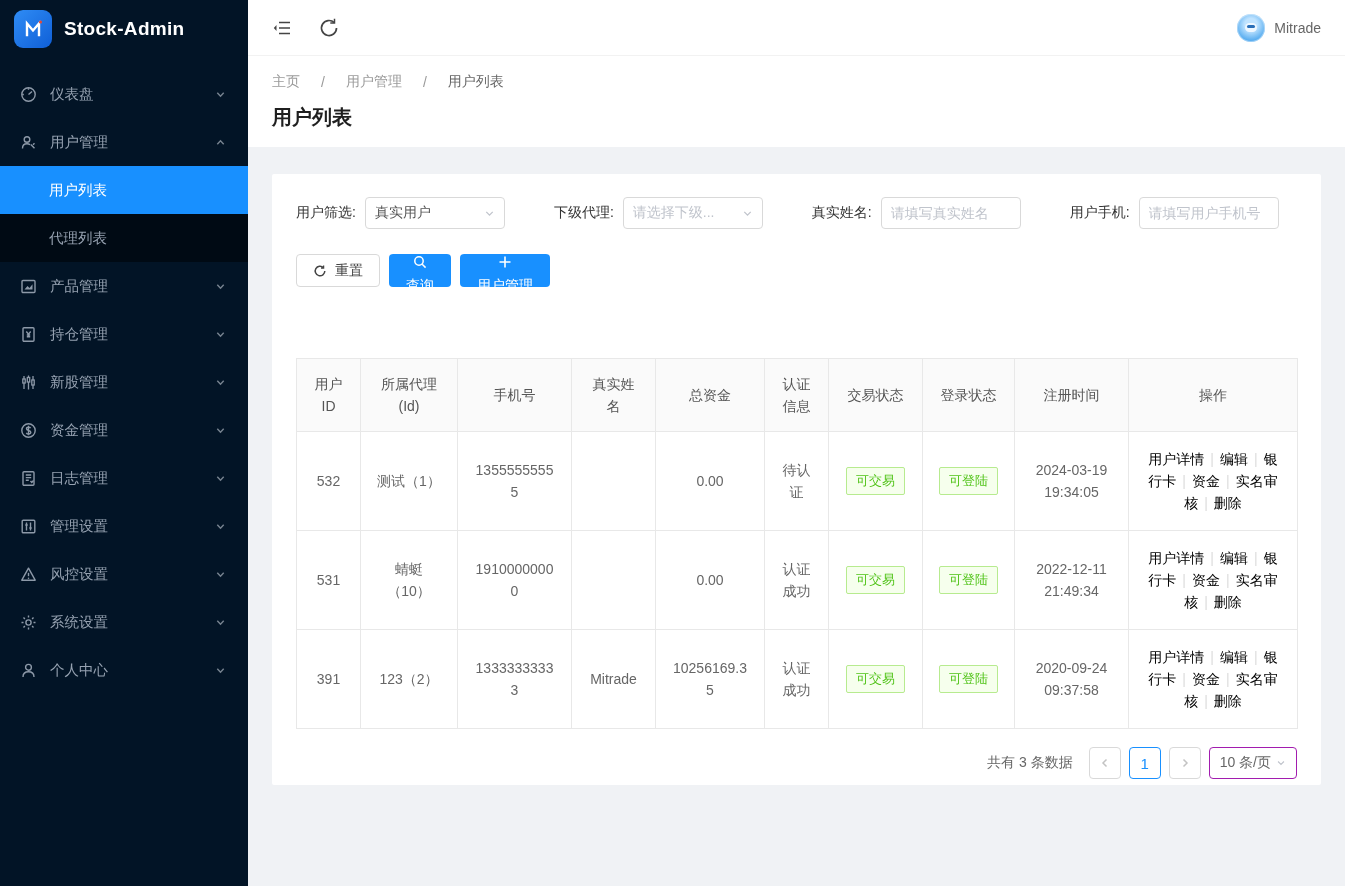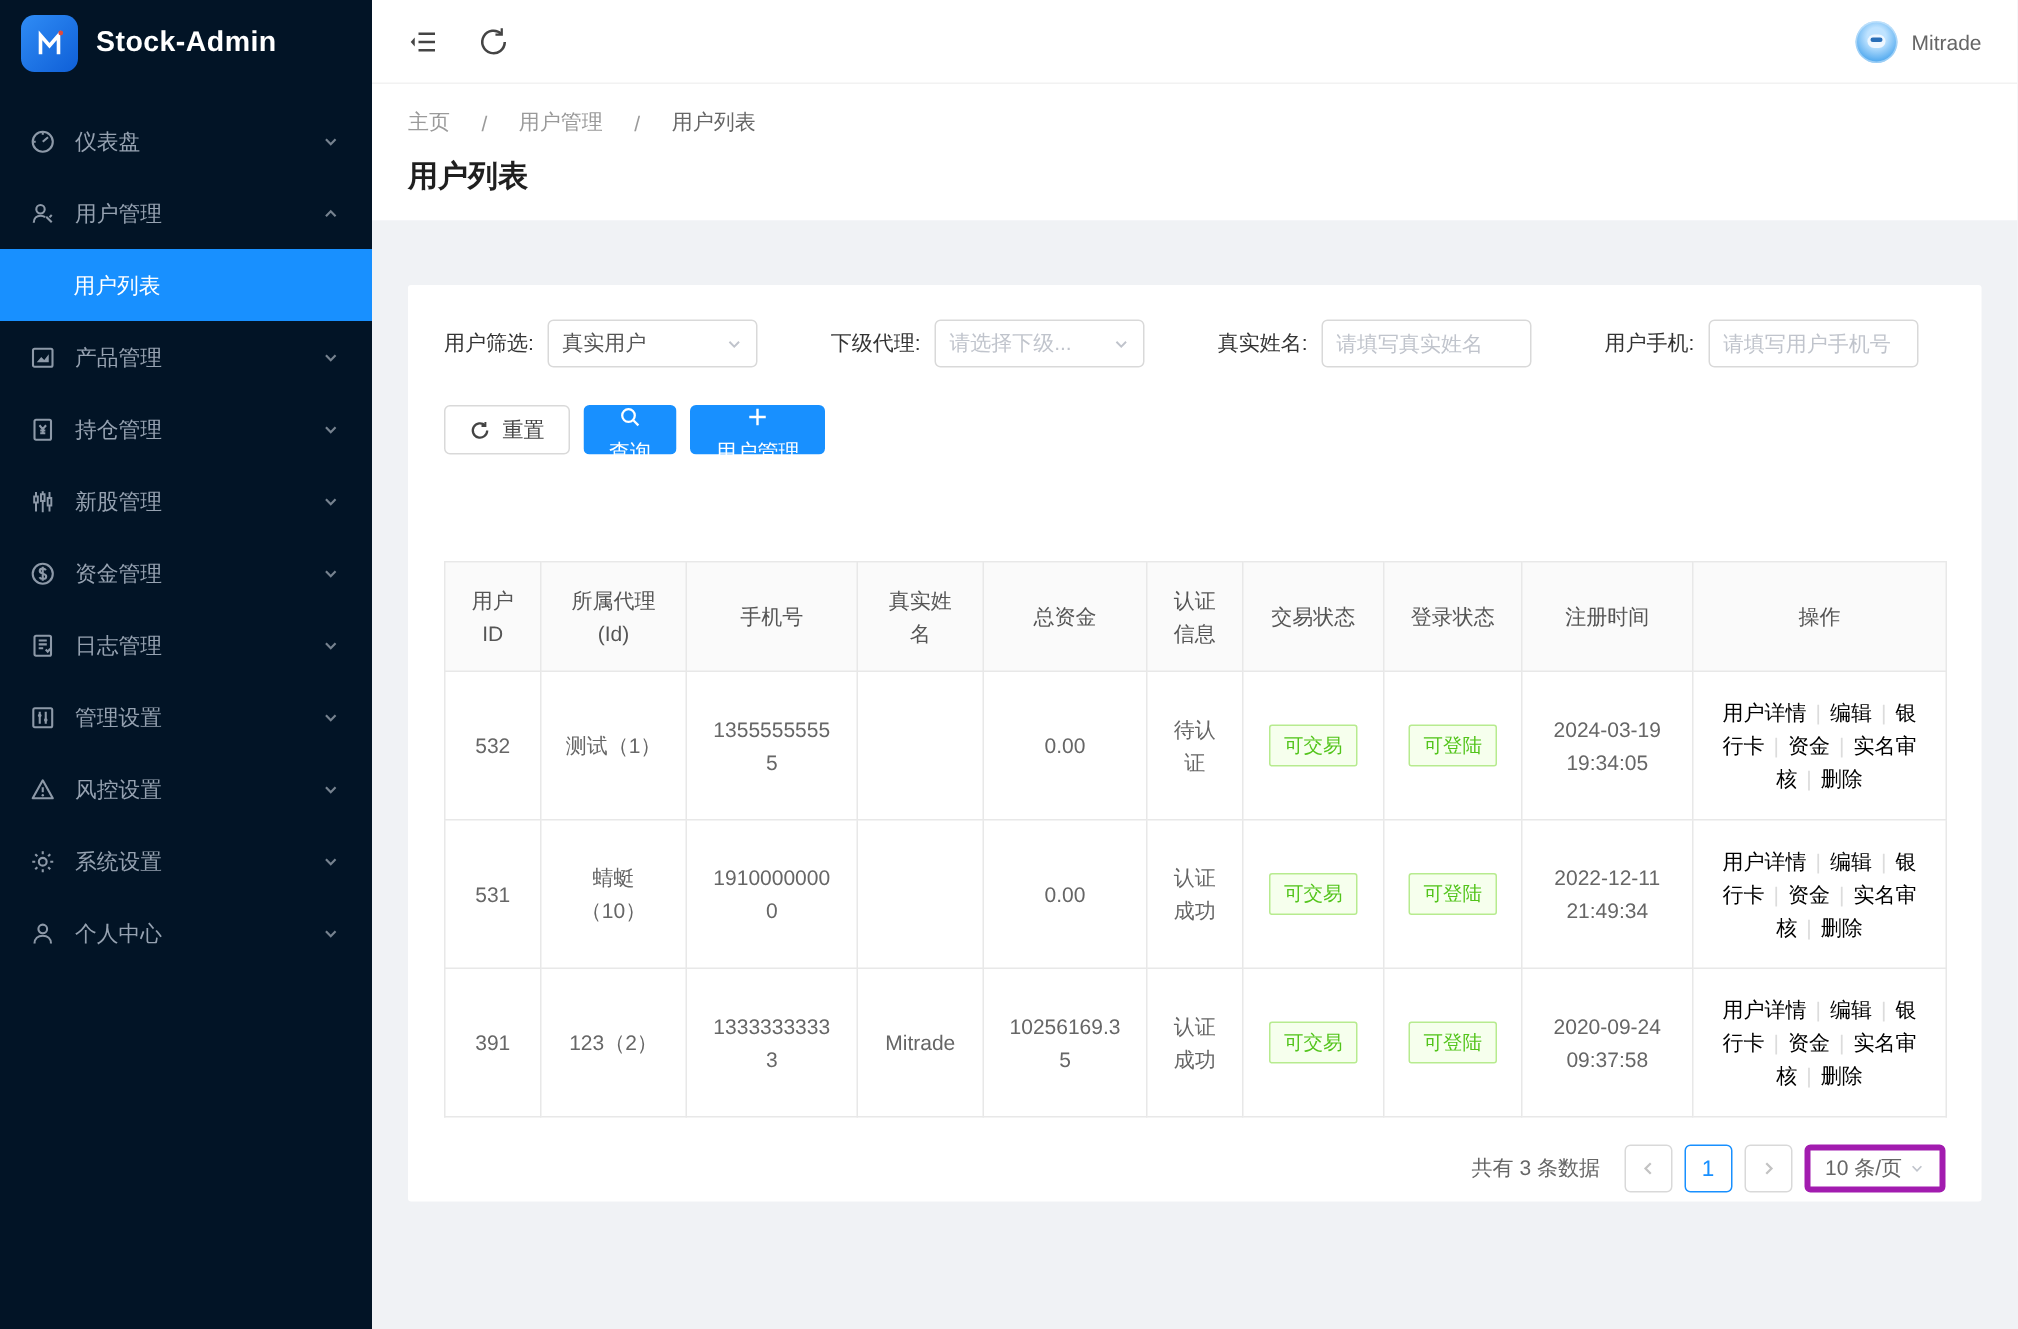--- a/index.html
+++ b/index.html
@@ -41,21 +41,21 @@
     background:#2a6fb8; border-radius:2px; }
   .username { color:#666; font-size:14px; }
 
   .crumb-section { background:#fff; padding:17px 24px 16px; flex-shrink:0; }
   .breadcrumb { font-size:14px; color:#9a9a9a; display:flex; gap:21px; align-items:center; }
   .breadcrumb .b-link { cursor:pointer; }
   .breadcrumb .current { color:#666; }
   .page-title { margin-top:13px; font-size:20px; font-weight:bold; color:#1f1f1f; }
 
   .content { flex:1; background:#f0f2f5; padding:27px 24px 0; overflow:hidden; }
-  .card { background:#fff; border-radius:2px; height:611px; padding:23px 13px 0 24px;margin-top:16px; }
+  .card { background:#fff; border-radius:2px; height:611px; padding:23px 13px 0 24px; }
 
   
   .filter-row { display:flex; align-items:center; }
   .f-group { display:flex; align-items:center; margin-right:49px; }
   .f-group:last-child { margin-right:0;justify-content:space-between; }
   .f-label { color:#333; margin-right:9px; white-space:nowrap; }
   .ctrl { width:140px; height:32px; border:1px solid #d9d9d9; border-radius:4px;
     background:#fff; display:flex; align-items:center; padding:0 9px; cursor:pointer; }
   .ctrl .ctrl-text { flex:1; color:#555; font-size:14px; overflow:hidden; white-space:nowrap; }
   .ctrl .ctrl-text.placeholder { color:#c0c4cc; }
@@ -83,21 +83,21 @@
   .a-link { color:#000000; cursor:pointer; }
   .a-sep { color:#dcdcdc; margin:0 6px; }
 
   
   .pagination { margin-top:18px; display:flex; justify-content:flex-end; align-items:center;
     gap:8px; padding-right:11px; color:#666; }
   .pg-total { margin-right:8px; }
   .pg-btn { width:32px; height:32px; border:1px solid #d9d9d9; border-radius:4px; background:#fff;
     display:flex; align-items:center; justify-content:center; color:#c3c3c3; cursor:pointer; font-size:15px; }
   .pg-btn.active { border-color:#1890ff; color:#1890ff; }
-  .pg-size { height:32px; border:4px solid #a21caf; border-radius:4px; background:#fff;
+  .pg-size { height:32px; border:1px solid #a21caf; border-radius:4px; background:#fff;
     display:flex; align-items:center; gap:5px; padding:0 10px; color:#666; cursor:pointer; }
   .pg-size .caret { width:10px; height:10px; color:#c0c4cc; }
 
   svg { display:block; }
 </style>
 </head>
 <body>
 
 <div class="layout">
 
@@ -142,20 +142,23 @@
         <span class="chev up">
           <svg viewBox="0 0 12 12" fill="none" stroke="currentColor" stroke-width="1.6">
               <path d="M2.5 4.2 L6 7.8 L9.5 4.2"></path>
             </svg>
           </span>
       </div>
 
       <div class="submenu">
         <div class="submenu-item active">
           <span>用户列表</span>
+        </div>
+        <div class="submenu-item">
+          <span>代理列表</span>
         </div>
       </div>
 
       <div class="menu-item">
         <span class="mi-icon">
           <svg viewBox="0 0 17 17" fill="none" stroke="currentColor" stroke-width="1.4">
             <rect x="2" y="2.5" width="13" height="12" rx="1"></rect>
               <path d="M4.5 11.5 l3-3.5 2 2 3-3.8 v5.3 z" fill="currentColor" stroke="none"></path>
           </svg>
           </span>

